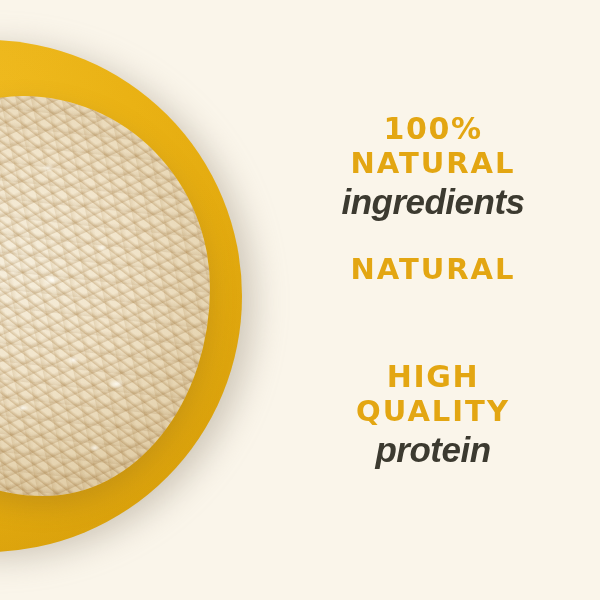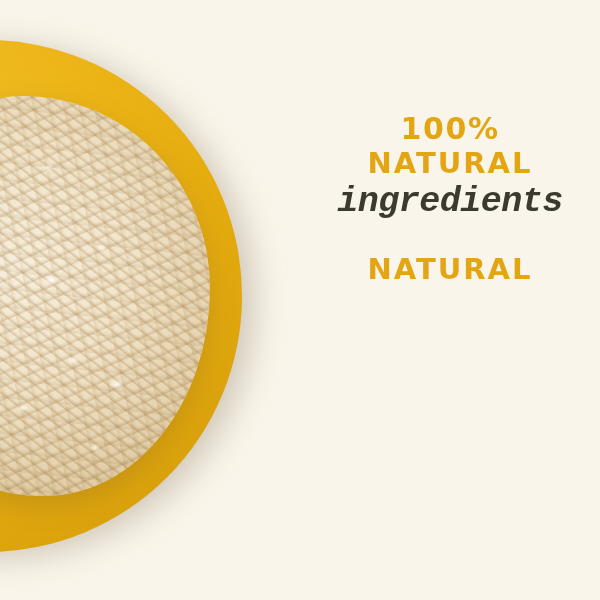--- a/index.html
+++ b/index.html
@@ -162,21 +162,21 @@
       radial-gradient(ellipse 14px 8px at 90% 58%, rgba(244,232,204,0.92) 0%, rgba(244,232,204,0) 68%),
       radial-gradient(ellipse 13px 7px at 84% 30%, rgba(236,220,186,0.90) 0%, rgba(236,220,186,0) 68%),
       radial-gradient(ellipse 15px 8px at 86% 72%, rgba(240,226,196,0.90) 0%, rgba(240,226,196,0) 68%),
       radial-gradient(ellipse 12px 7px at 78% 16%, rgba(234,218,184,0.86) 0%, rgba(234,218,184,0) 68%),
       radial-gradient(ellipse 13px 7px at 74% 90%, rgba(238,224,192,0.86) 0%, rgba(238,224,192,0) 68%);
   }
 
   
   .copy {
     position: absolute;
-    left: 300px;
+    left: 283px;
     top: 0;
     width: 300px;
     height: 500px;
   }
 
   .claim {
     position: absolute;
     left: 0;
     width: 300px;
     text-align: center;
@@ -195,21 +195,21 @@
     line-height: 34px;
     white-space: nowrap;
   }
   .cap.big {
     font-size: 29px;
     letter-spacing: 2.0px;
   }
   .script {
     display: block;
     color: #3C3A30;
-    font-family: Liberation Mono, monospace;
+    font-family: Liberation Sans, sans-serif;
     font-style: italic;
     font-weight: bold;
     font-size: 35px;
     line-height: 44px;
     letter-spacing: -0.5px;
     white-space: nowrap;
   }
 </style>
 </head>
 <body>
@@ -234,15 +234,20 @@
     <div class="claim claim-1">
       <span class="cap">100%</span>
       <span class="cap big">NATURAL</span>
       <span class="script">ingredients</span>
     </div>
 
     <div class="claim claim-2">
       <span class="cap big">NATURAL</span>
     </div>
 
+    <div class="claim claim-3">
+      <span class="cap">HIGH</span>
+      <span class="cap big">QUALITY</span>
+      <span class="script">protein</span>
+    </div>
 
   </div>
 </div>
 
 </body></html>

